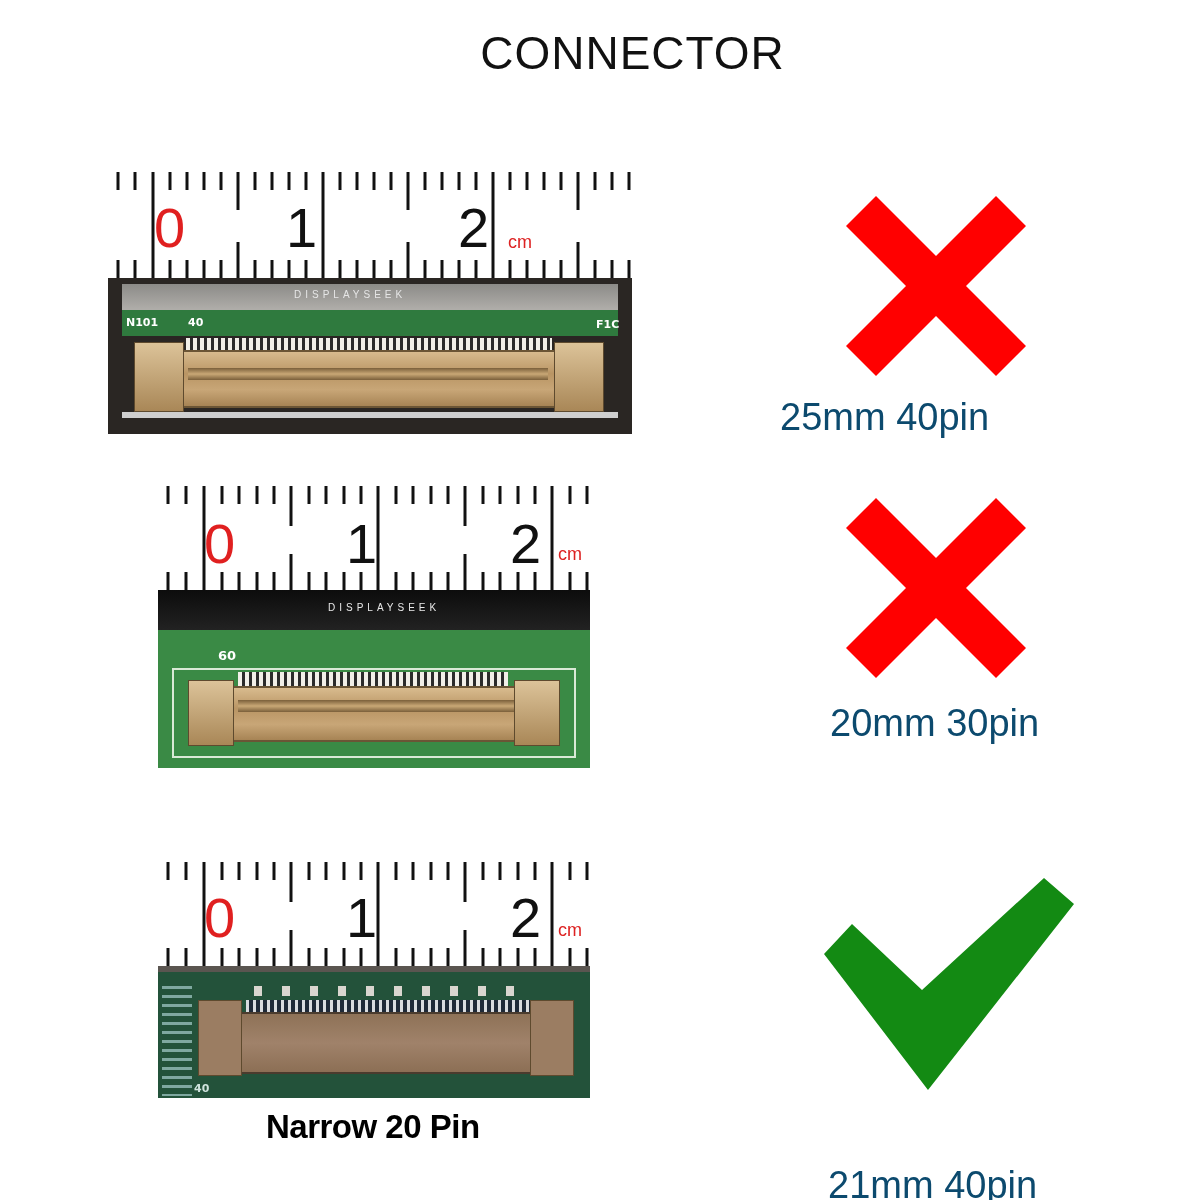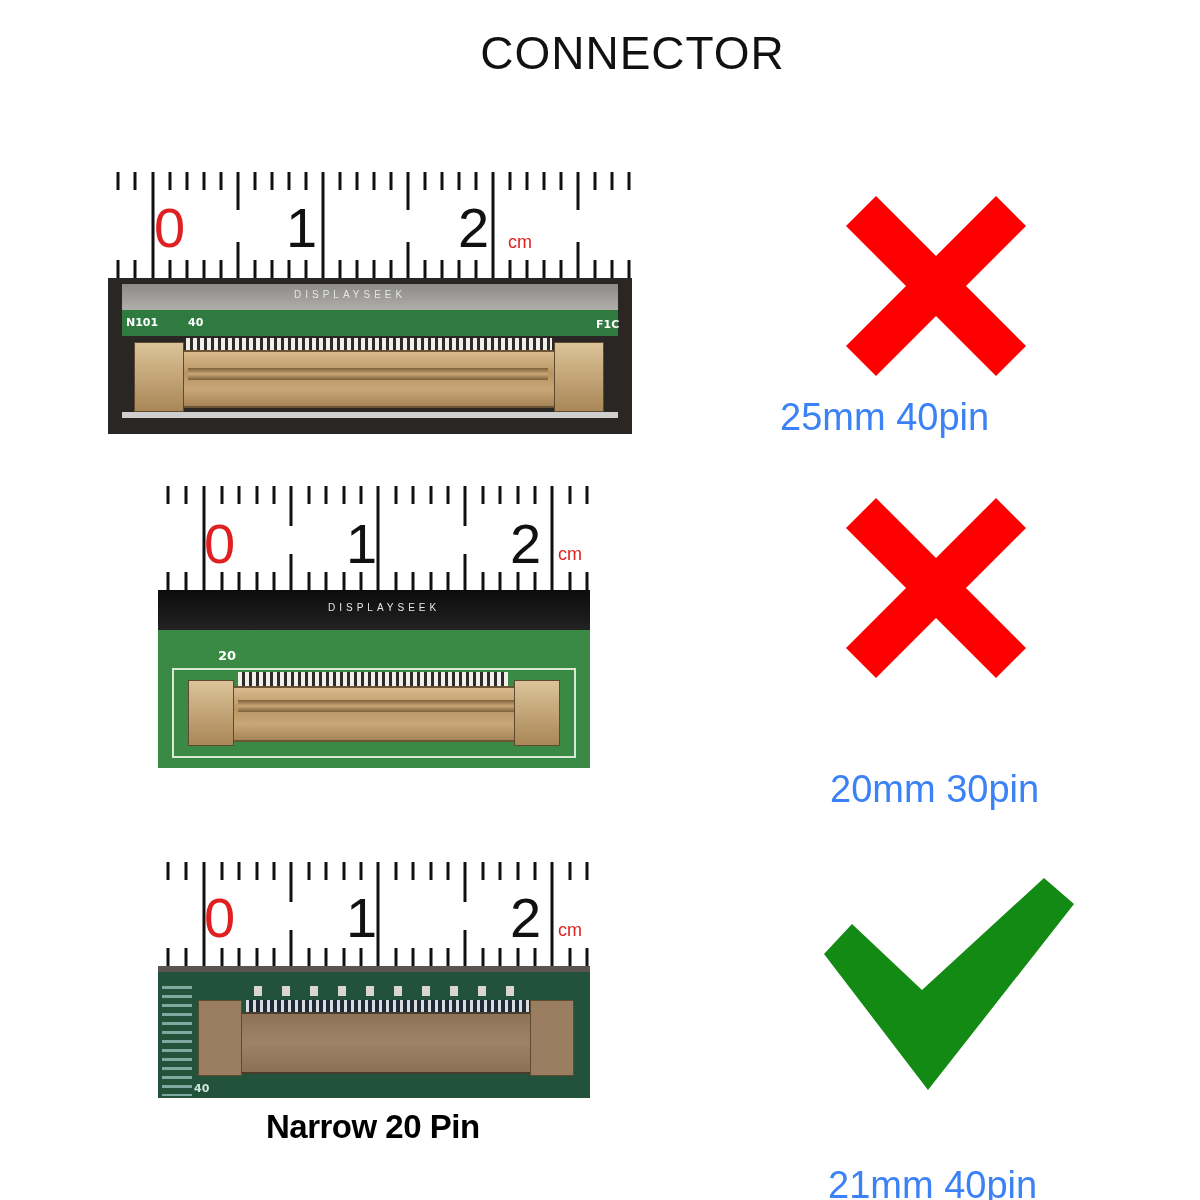--- a/index.html
+++ b/index.html
@@ -42,21 +42,21 @@
     position: absolute; background: linear-gradient(#dcc399, #a98757);
     border: 1px solid #5e4a2e;
   }
   .brand {
     position: absolute; font-size: 10px; letter-spacing: 4px; color: #dedede;
   }
   .pcb-label { position: absolute; font-size: 11px; color: #fff; font-family: "DejaVu Sans", sans-serif; font-weight: bold; }
 
   .mark { position: absolute; }
   .spec {
-    position: absolute; font-size: 38px; color: #3b82f6;
+    position: absolute; font-size: 38px; color: #0c4a6e;
   }
   .caption {
     position: absolute; font-size: 33px; font-weight: bold; color: #000; letter-spacing: -0.5px;
   }
 </style>
 </head>
 <body>
 
 <div class="title">CONNECTOR</div>
 
@@ -208,36 +208,36 @@
       </g>
     </svg>
     <span class="ruler-num zero" style="left:46px; top:30px;">0</span>
     <span class="ruler-num" style="left:188px; top:30px;">1</span>
     <span class="ruler-num" style="left:352px; top:30px;">2</span>
     <span class="ruler-unit" style="left:400px; top:58px;">cm</span>
   </div>
   <div class="board" style="top:104px; height:178px; background:#3a8a45;">
     <div style="position:absolute; left:0; top:0; width:100%; height:40px; background:linear-gradient(#0c0c0c,#222);"></div>
     <span class="brand" style="left:170px; top:12px; color:#e8e8e8;">DISPLAYSEEK</span>
-    <span class="pcb-label" style="left:60px; top:58px; font-size:13px;">20</span>
+    <span class="pcb-label" style="left:60px; top:58px; font-size:13px;">60</span>
     <div style="position:absolute; left:14px; top:78px; width:404px; height:90px; border:2px solid #d9e9d6;"></div>
     <div class="pins" style="left:80px; top:82px; width:270px;"></div>
     <div class="connector-body" style="left:40px; top:96px; width:356px; height:56px;"></div>
     <div class="connector-slot" style="left:80px; top:110px; width:280px;"></div>
     <div class="latch" style="left:30px; top:90px; width:46px; height:66px;"></div>
     <div class="latch" style="left:356px; top:90px; width:46px; height:66px;"></div>
   </div>
 </div>
 
 <div class="mark" style="left:846px; top:498px; width:180px; height:180px;">
   <svg viewBox="0 0 180 180" width="180" height="180">
     <polygon points="0,30 30,0 90,60 150,0 180,30 120,90 180,150 150,180 90,120 30,180 0,150 60,90" fill="#ff0000"></polygon>
   </svg>
 </div>
-<div class="spec" style="left:830px; top:768px;">20mm 30pin</div>
+<div class="spec" style="left:830px; top:702px;">20mm 30pin</div>
 
 <div class="panel" style="left:158px; top:862px; width:432px; height:236px;">
   <div class="ruler" style="height:104px;">
     <svg viewBox="0 0 432 104" preserveAspectRatio="none">
       <g stroke="#111" stroke-width="3">
         <line x1="10" y1="0" x2="10" y2="18"></line>
           <line x1="10" y1="86" x2="10" y2="104"></line>
         <line x1="28" y1="0" x2="28" y2="18"></line>
           <line x1="28" y1="86" x2="28" y2="104"></line>
         <line x1="46" y1="0" x2="46" y2="104"></line>

